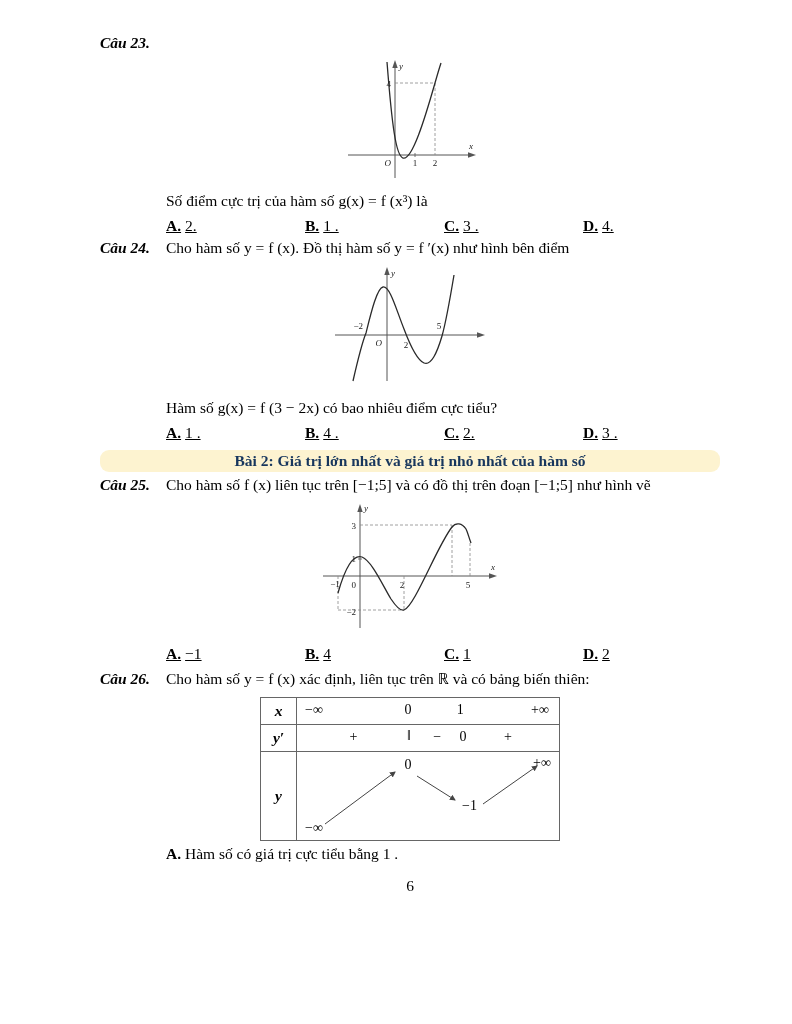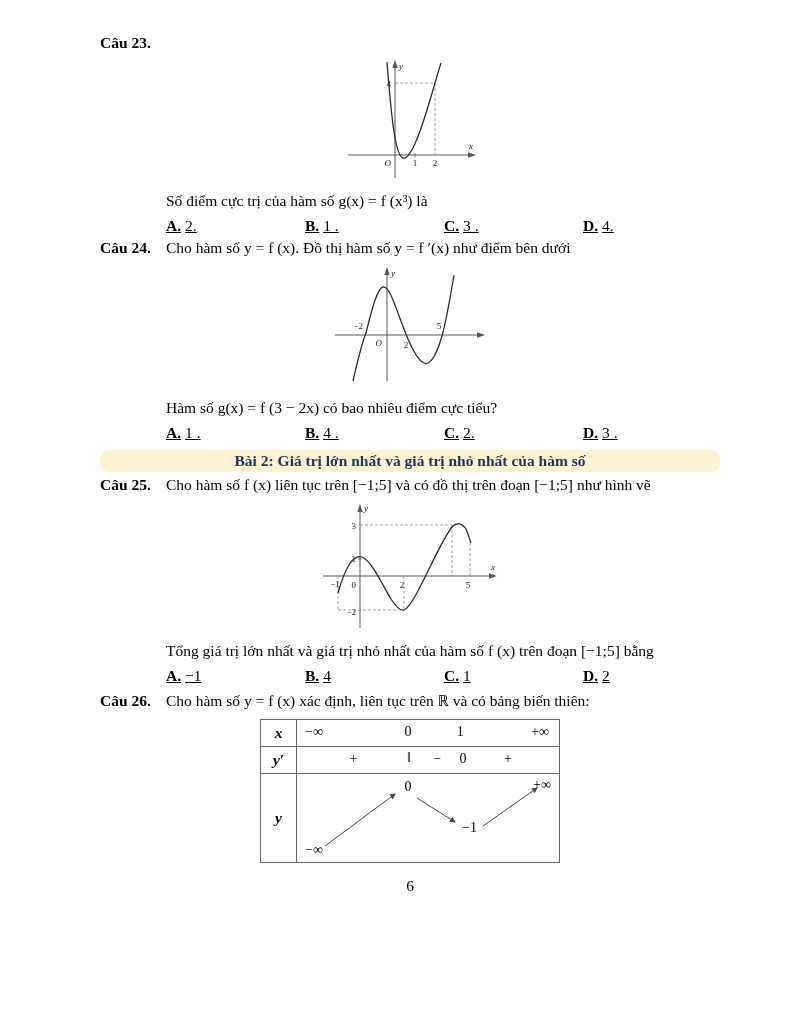--- a/index.html
+++ b/index.html
@@ -4,21 +4,21 @@
 <style>
   * { margin:0; padding:0; box-sizing:border-box; }
   html,body { background:#ffffff; }
   body {
     width:792px; height:1024px; overflow:hidden;
     font-family:"Liberation Serif", serif;
     font-size:15.5px; color:#000;
   }
   .content { padding:30px 72px 0 100px; }
   .q-head { display:flex; align-items:baseline; margin-top:4px; }
-  .q-label { font-weight:bold; flex:0 0 66px; }
+  .q-label { font-weight:bold; flex:0 0 66px;font-style:italic; }
   .q-text { flex:1; }
   .indent { padding-left:66px; margin-top:4px; }
   .answers { display:flex; padding-left:66px; margin-top:7px;text-decoration:underline; }
   .ans { width:139px; }
   .ans:last-child { width:auto; }
   .ans b { font-weight:bold; margin-right:4px; }
   .figure { text-align:center; margin:4px 0 2px 0; }
   .section-band {
     margin:8px 0 4px 0; padding:2px 0;
     background:#fdf3d0; color:#17365d;
@@ -74,21 +74,21 @@
       <span class="ans"><b>A.</b><span>2.</span></span>
       <span class="ans"><b>B.</b><span>1 .</span></span>
       <span class="ans"><b>C.</b><span>3 .</span></span>
       <span class="ans"><b>D.</b><span>4.</span></span>
     </div>
   </div>
 
   <div>
     <div class="q-head">
       <span class="q-label">Câu 24.</span>
-      <span class="q-text">Cho hàm số  y = f (x).  Đồ thị hàm số  y = f ′(x)  như điểm bên dưới</span>
+      <span class="q-text">Cho hàm số  y = f (x).  Đồ thị hàm số  y = f ′(x)  như hình bên điểm</span>
     </div>
     <div class="figure">
       <svg width="170" height="130" viewBox="0 0 170 130">
         <line x1="10" y1="74" x2="155" y2="74" stroke="#555" stroke-width="1"></line>
         <polygon points="160,74 152,71.3 152,76.7" fill="#555"></polygon>
         <line x1="62" y1="120" x2="62" y2="11" stroke="#555" stroke-width="1"></line>
         <polygon points="62,6 59.3,14 64.7,14" fill="#555"></polygon>
         <path d="M28,120 C33,98 37,82 41,72 C46,52 52,27 58,26 C65,25 71,48 79,68 C85,84 92,99 99,102 C106,105 112,92 117,75 C121,61 125,38 129,14" stroke="#2a2a2a" stroke-width="1.3" fill="none"></path>
         <text x="66" y="15" class="glbl gi">y</text>
         <text x="57" y="85" text-anchor="end" class="glbl gi">O</text>
@@ -126,21 +126,20 @@
         <text x="176" y="72" class="glbl gi">x</text>
         <text x="41" y="31" text-anchor="end" class="glbl">3</text>
         <text x="41" y="64" text-anchor="end" class="glbl">1</text>
         <text x="20" y="89" text-anchor="middle" class="glbl">−1</text>
         <text x="41" y="90" text-anchor="end" class="glbl">0</text>
         <text x="87" y="90" text-anchor="middle" class="glbl">2</text>
         <text x="153" y="90" text-anchor="middle" class="glbl">5</text>
         <text x="41" y="117" text-anchor="end" class="glbl">−2</text>
       </svg>
     </div>
-    <div class="indent">Tổng giá trị lớn nhất và giá trị nhỏ nhất của hàm số  f (x)  trên đoạn  [−1;5] bằng</div>
     <div class="answers">
       <span class="ans"><b>A.</b><span>−1</span></span>
       <span class="ans"><b>B.</b><span>4</span></span>
       <span class="ans"><b>C.</b><span>1</span></span>
       <span class="ans"><b>D.</b><span>2</span></span>
     </div>
   </div>
 
   <div>
     <div class="q-head">
@@ -182,17 +181,21 @@
             <line x1="186" y1="52" x2="240" y2="14" stroke="#444" stroke-width="1" marker-end="url(#ah)"></line>
           </svg>
           <span style="right:8px; top:3px;">+∞</span>
           <span style="left:41%; top:5px;">0</span>
           <span style="left:63%; top:46px;">−1</span>
           <span style="left:8px; bottom:4px;">−∞</span>
         </div>
       </div>
     </div>
 
+    <div class="indent">
+      <b>A.</b>
+      <span>Hàm số có giá trị cực tiểu bằng 1 .</span>
+    </div>
   </div>
 
   <div class="pagenum">6</div>
 
 </div>
 
 </body></html>

